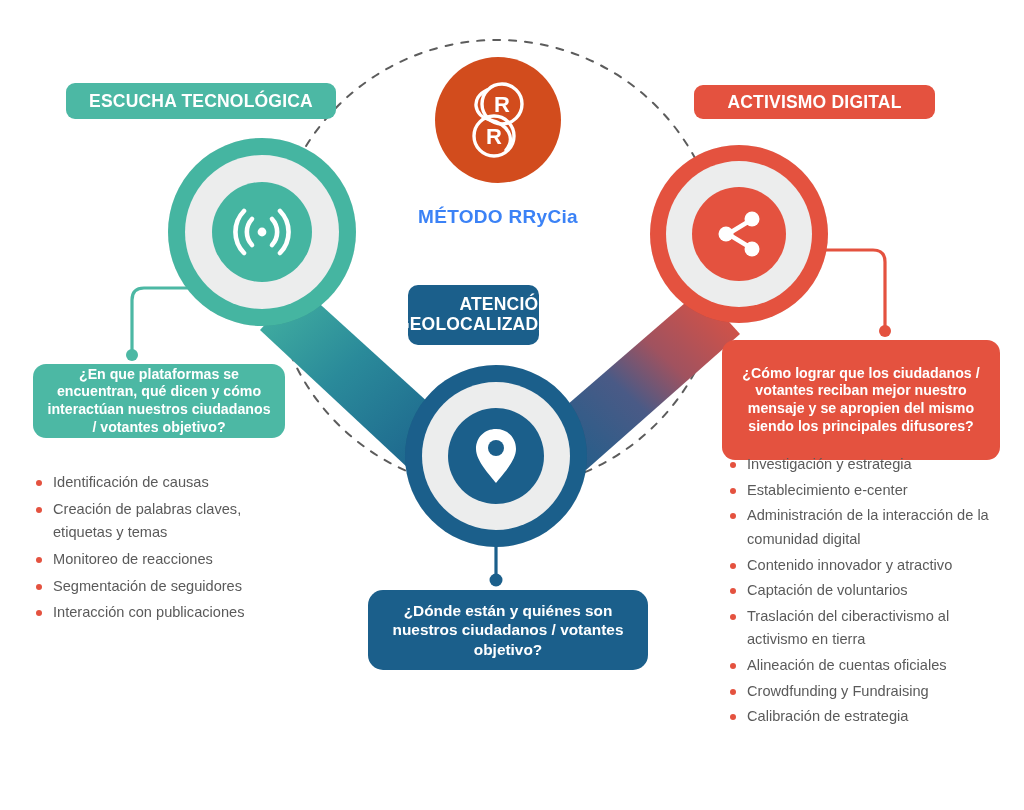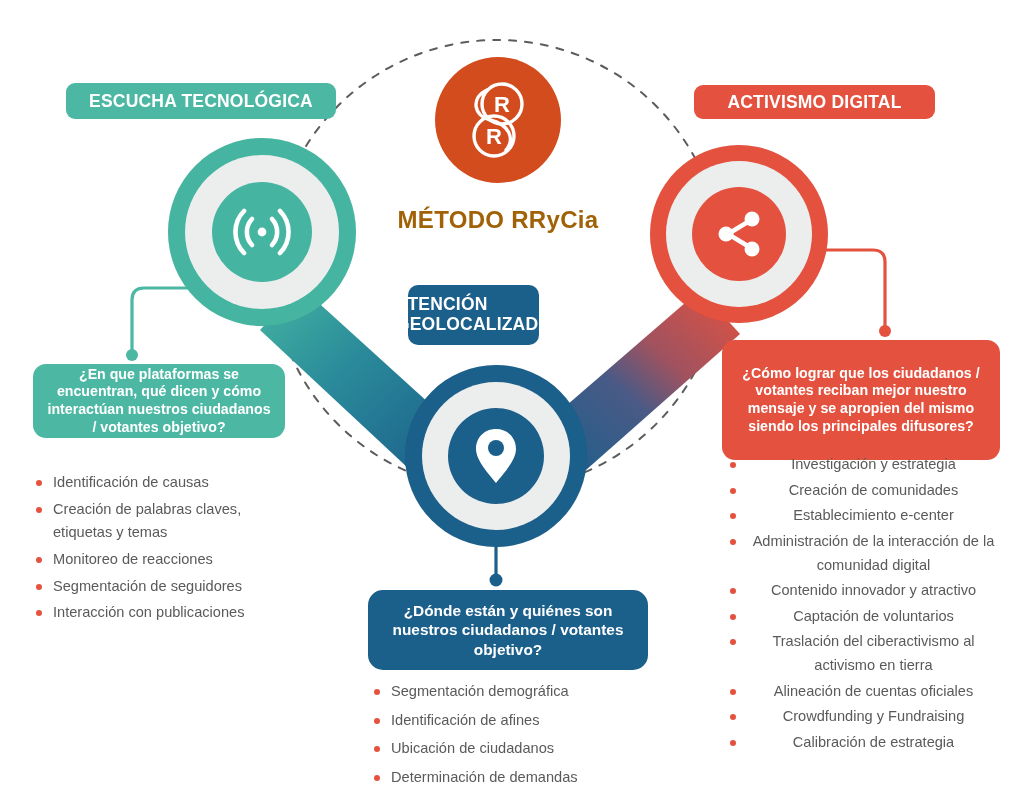--- a/index.html
+++ b/index.html
@@ -15,21 +15,21 @@
   #backdrop { position: absolute; inset: 0; width: 1024px; height: 810px; }
 
   
   .pill {
     position: absolute;
     display: flex; align-items: center; justify-content: center;
     color: #ffffff;
     font-weight: bold;
     letter-spacing: .2px;
     border-radius: 9px;
-    text-align: left;
+    text-align: right;
     white-space: nowrap;
   }
   #pill-escucha {
     left: 66px; top: 83px; width: 270px; height: 36px;
     background: #4cb8a4; font-size: 17.5px;
   }
   #pill-activismo {
     left: 694px; top: 85px; width: 241px; height: 34px;
     background: #e4523f; font-size: 17.5px;
   }
@@ -68,22 +68,22 @@
 
   
   #logo-circle {
     position: absolute; left: 435px; top: 57px;
     width: 126px; height: 126px; border-radius: 50%;
     background: #d24c1d;
     display: flex; align-items: center; justify-content: center;
   }
   #logo-caption {
     position: absolute; left: 381px; top: 206px; width: 234px;
-    text-align: center; color: #a16207;
-    font-size: 24px; font-weight: bold; letter-spacing: .3px;
+    text-align: center; color: #3b82f6;
+    font-size: 19px; font-weight: bold; letter-spacing: .3px;
   }
 
   
   .qbox {
     position: absolute;
     color: #ffffff; font-weight: bold; text-align: center;
     border-radius: 13px; line-height: 1.24;
     display: flex; align-items: center; justify-content: center;
     padding: 9px 12px;
   }
@@ -104,21 +104,21 @@
   .blist li::before {
     content: "";
     position: absolute; left: 2px; top: 9px;
     width: 6px; height: 6px; border-radius: 50%;
     background: #e4523f;
   }
   #list-left   { left: 34px;  top: 471px; width: 262px; }
   #list-right  { left: 728px; top: 453px; width: 272px; }
   #list-bottom { left: 372px; top: 680px; width: 260px; }
   #list-bottom li { margin-bottom: 5px; }
-  #list-right li  { margin-bottom: 2px; text-align: center; }
+  #list-right li  { margin-bottom: 2px; }
 </style>
 </head>
 <body>
 
 <div id="stage">
 
   <svg id="backdrop" viewBox="0 0 1024 810">
     <defs>
       <linearGradient id="gradTealNavy" x1="0" y1="0" x2="1" y2="1">
         <stop offset="0%" stop-color="#45b5a1"></stop>
@@ -233,31 +233,24 @@
   <ul class="blist" id="list-left">
       <li>Identificación de causas</li>
       <li>Creación de palabras claves, etiquetas y temas</li>
       <li>Monitoreo de reacciones</li>
       <li>Segmentación de seguidores</li>
       <li>Interacción con publicaciones</li>
     </ul>
 
   <ul class="blist" id="list-right">
       <li>Investigación y estrategia</li>
-      <li>Creación de comunidades</li>
       <li>Establecimiento e-center</li>
       <li>Administración de la interacción de la comunidad digital</li>
       <li>Contenido innovador y atractivo</li>
       <li>Captación de voluntarios</li>
       <li>Traslación del ciberactivismo al activismo en tierra</li>
       <li>Alineación de cuentas oficiales</li>
       <li>Crowdfunding y Fundraising</li>
       <li>Calibración de estrategia</li>
     </ul>
 
-  <ul class="blist" id="list-bottom">
-      <li>Segmentación demográfica</li>
-      <li>Identificación de afines</li>
-      <li>Ubicación de ciudadanos</li>
-      <li>Determinación de demandas</li>
-    </ul>
 
 </div>
 
 </body></html>

